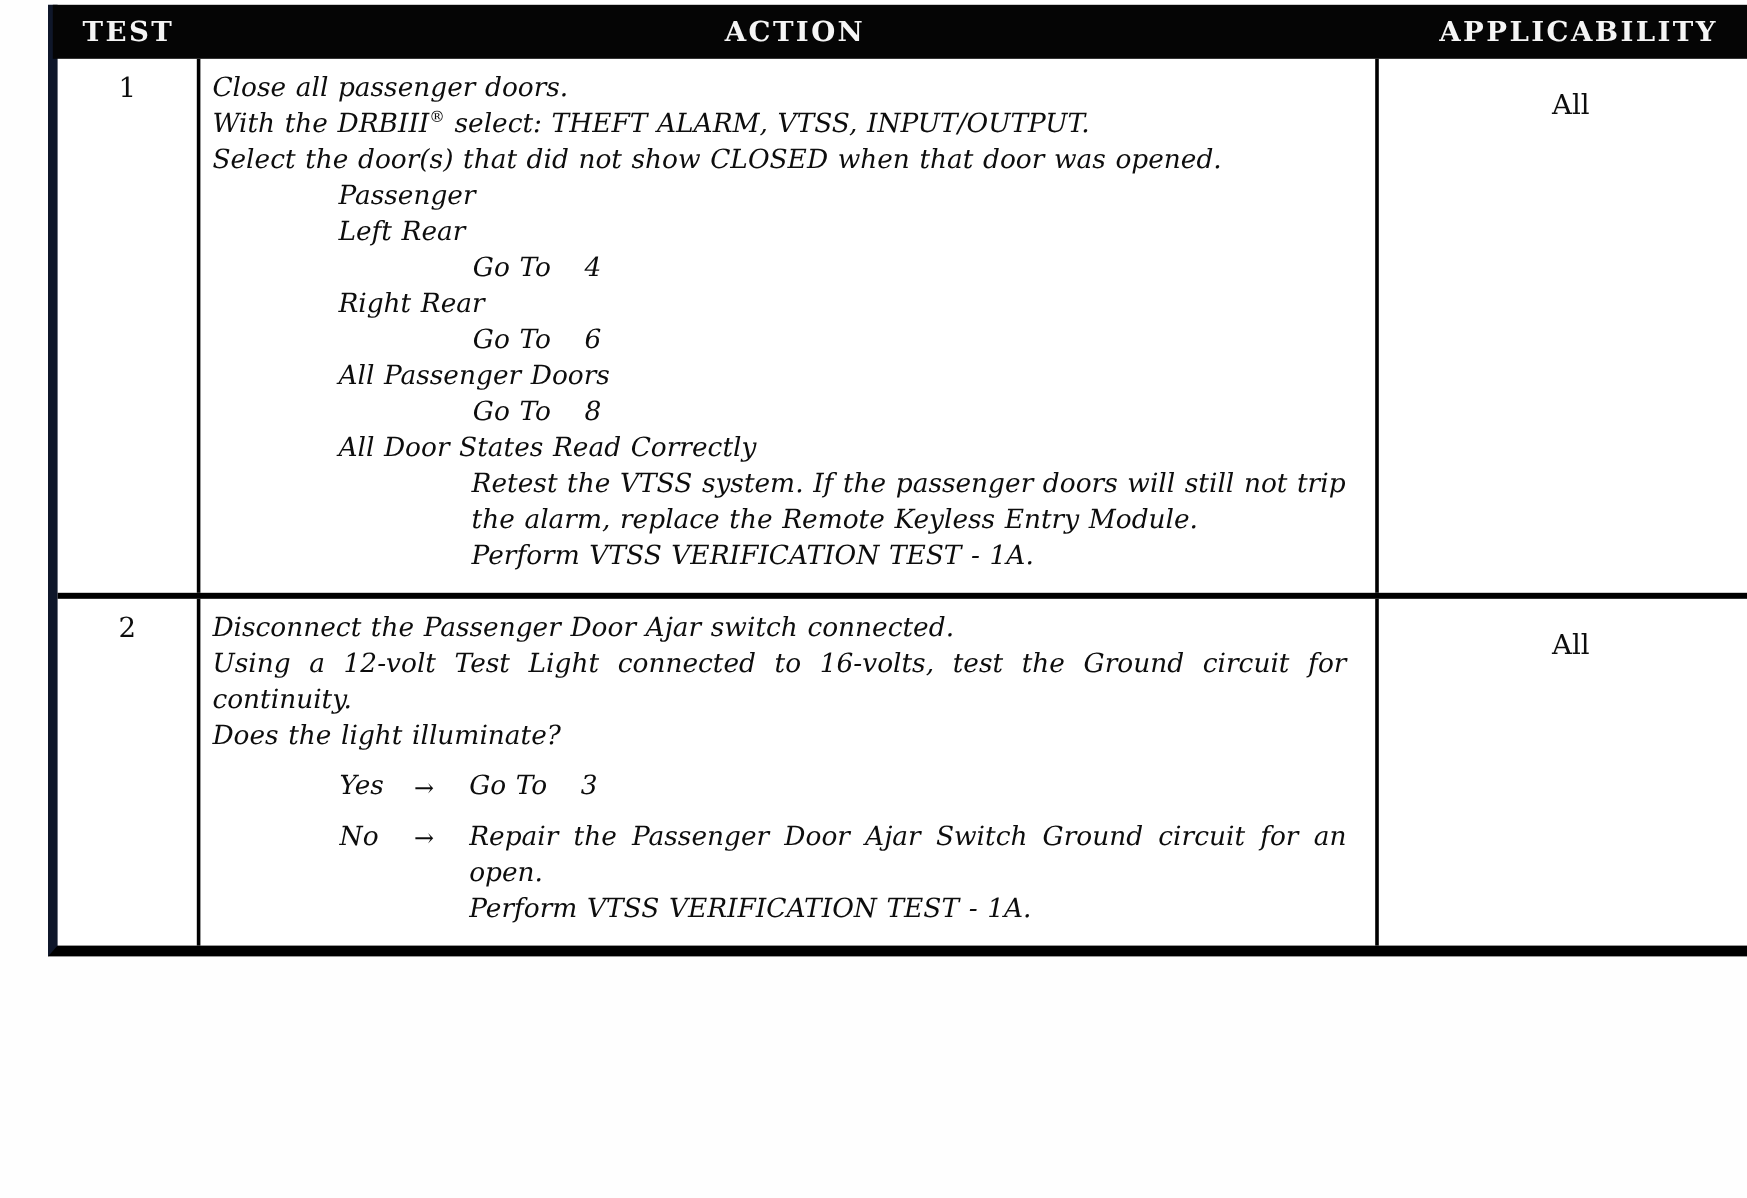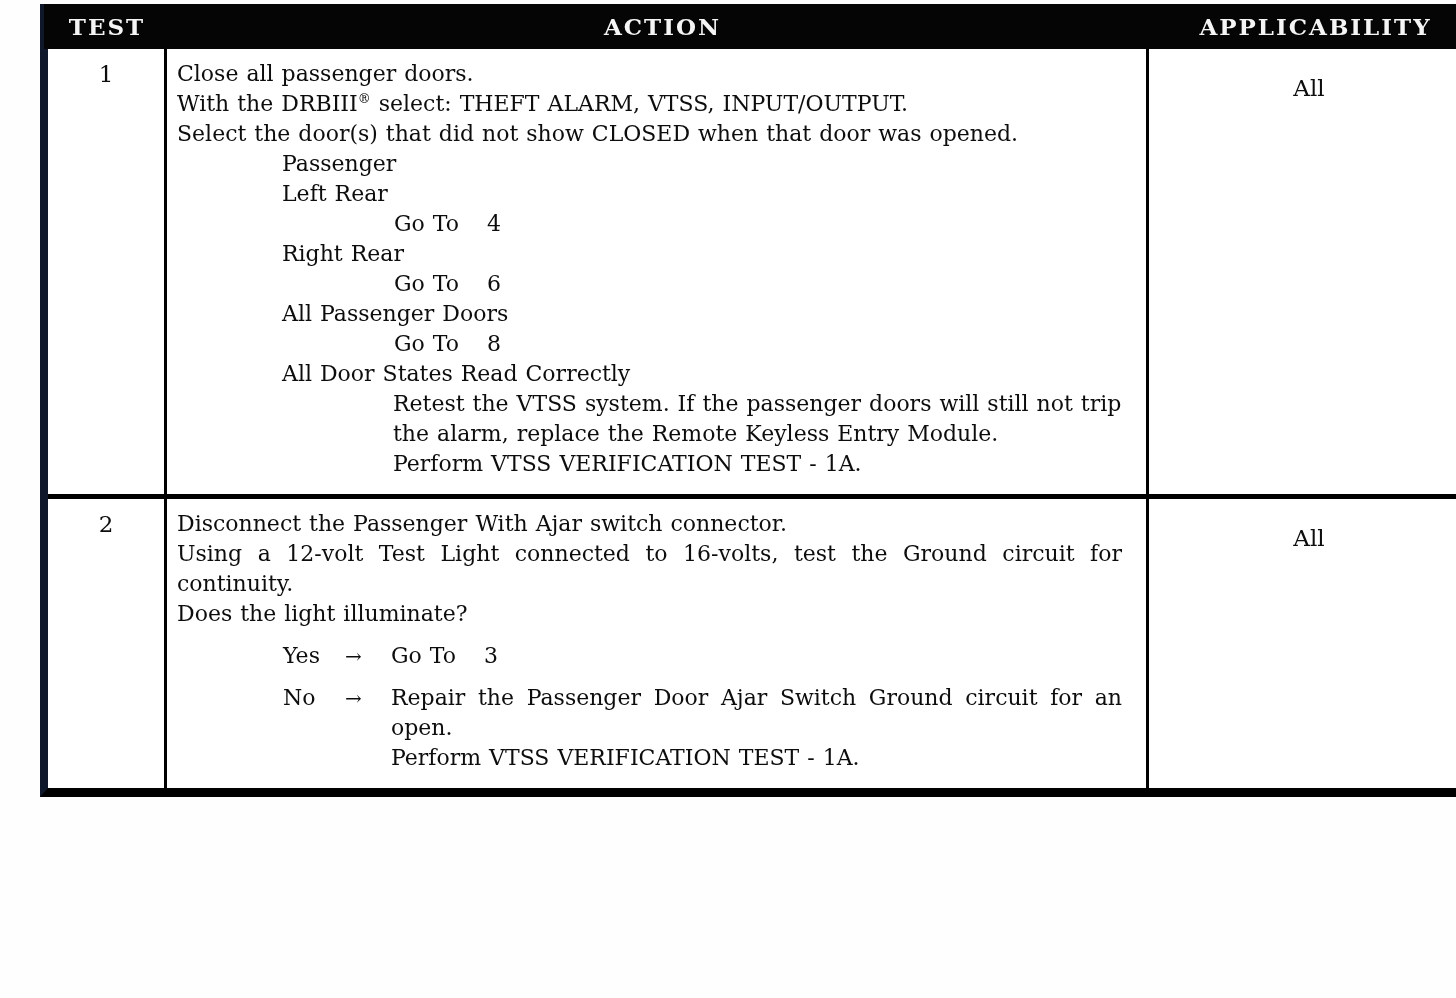--- a/index.html
+++ b/index.html
@@ -50,20 +50,21 @@
     text-align: center;
     padding-top: 12px;
     font-size: 23px;
     flex-shrink: 0;
   }
   .cell-action {
     width: 982px;
     border-right: 3px solid #000;
     padding: 10px 24px 15px 10px;
     flex-shrink: 0;
+    font-style: italic;
   }
   .cell-app {
     flex: 1;
     text-align: center;
     padding-top: 26px;
     font-size: 23px;
   }
 
   .line {
     font-size: 22px;
@@ -140,21 +141,21 @@
         </div>
       </div>
 
       <div class="cell-app">All</div>
     </div>
 
     <div class="trow">
       <div class="cell-test">2</div>
 
       <div class="cell-action">
-        <div class="line">Disconnect the Passenger With Ajar switch connector.</div>
+        <div class="line">Disconnect the Passenger Door Ajar switch connected.</div>
         <div class="line just">Using a 12-volt Test Light connected to 16-volts, test the Ground circuit for</div>
         <div class="line">continuity.</div>
         <div class="line">Does the light illuminate?</div>
 
         <div class="decision">
           <div class="d-indent"></div>
           <div class="d-label">Yes</div>
           <div class="d-arrow">→</div>
           <div class="d-body">
             <div class="line"><span>Go To</span><span class="goto-num">3</span></div>

